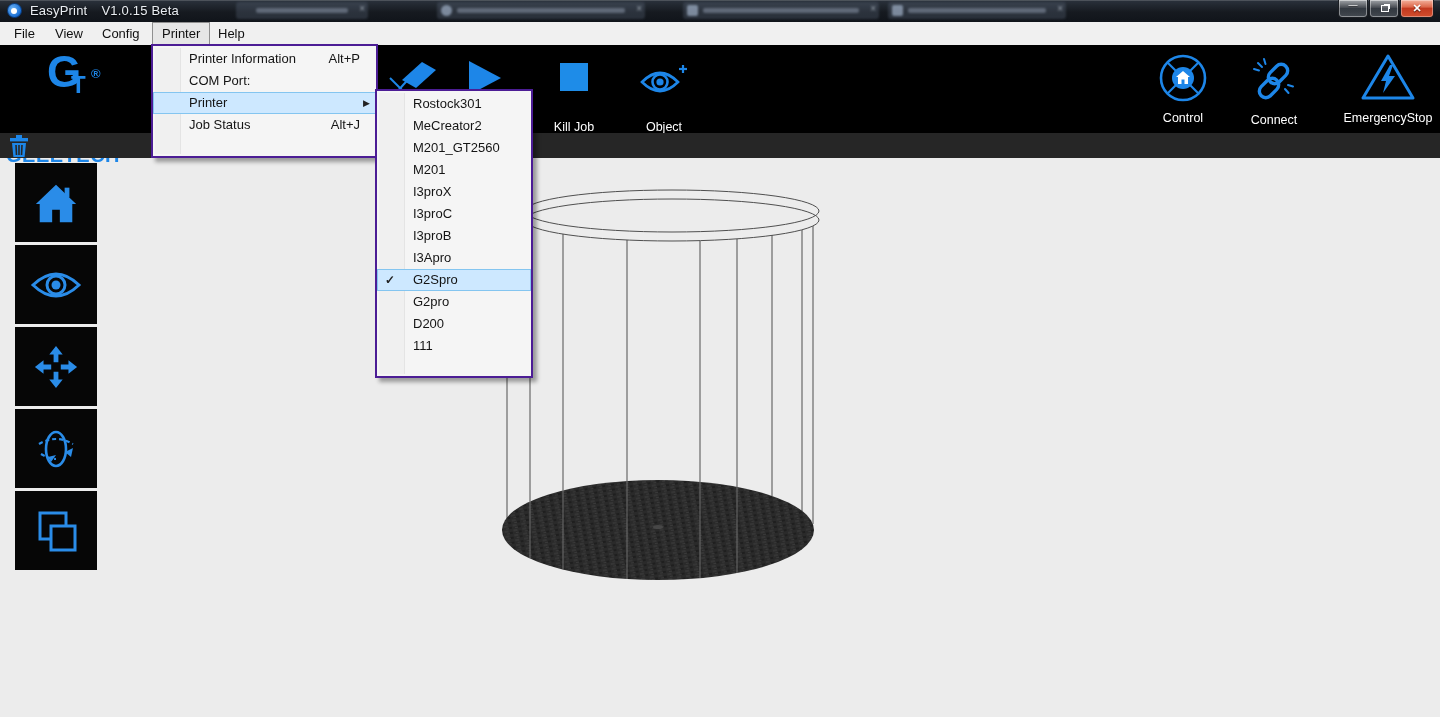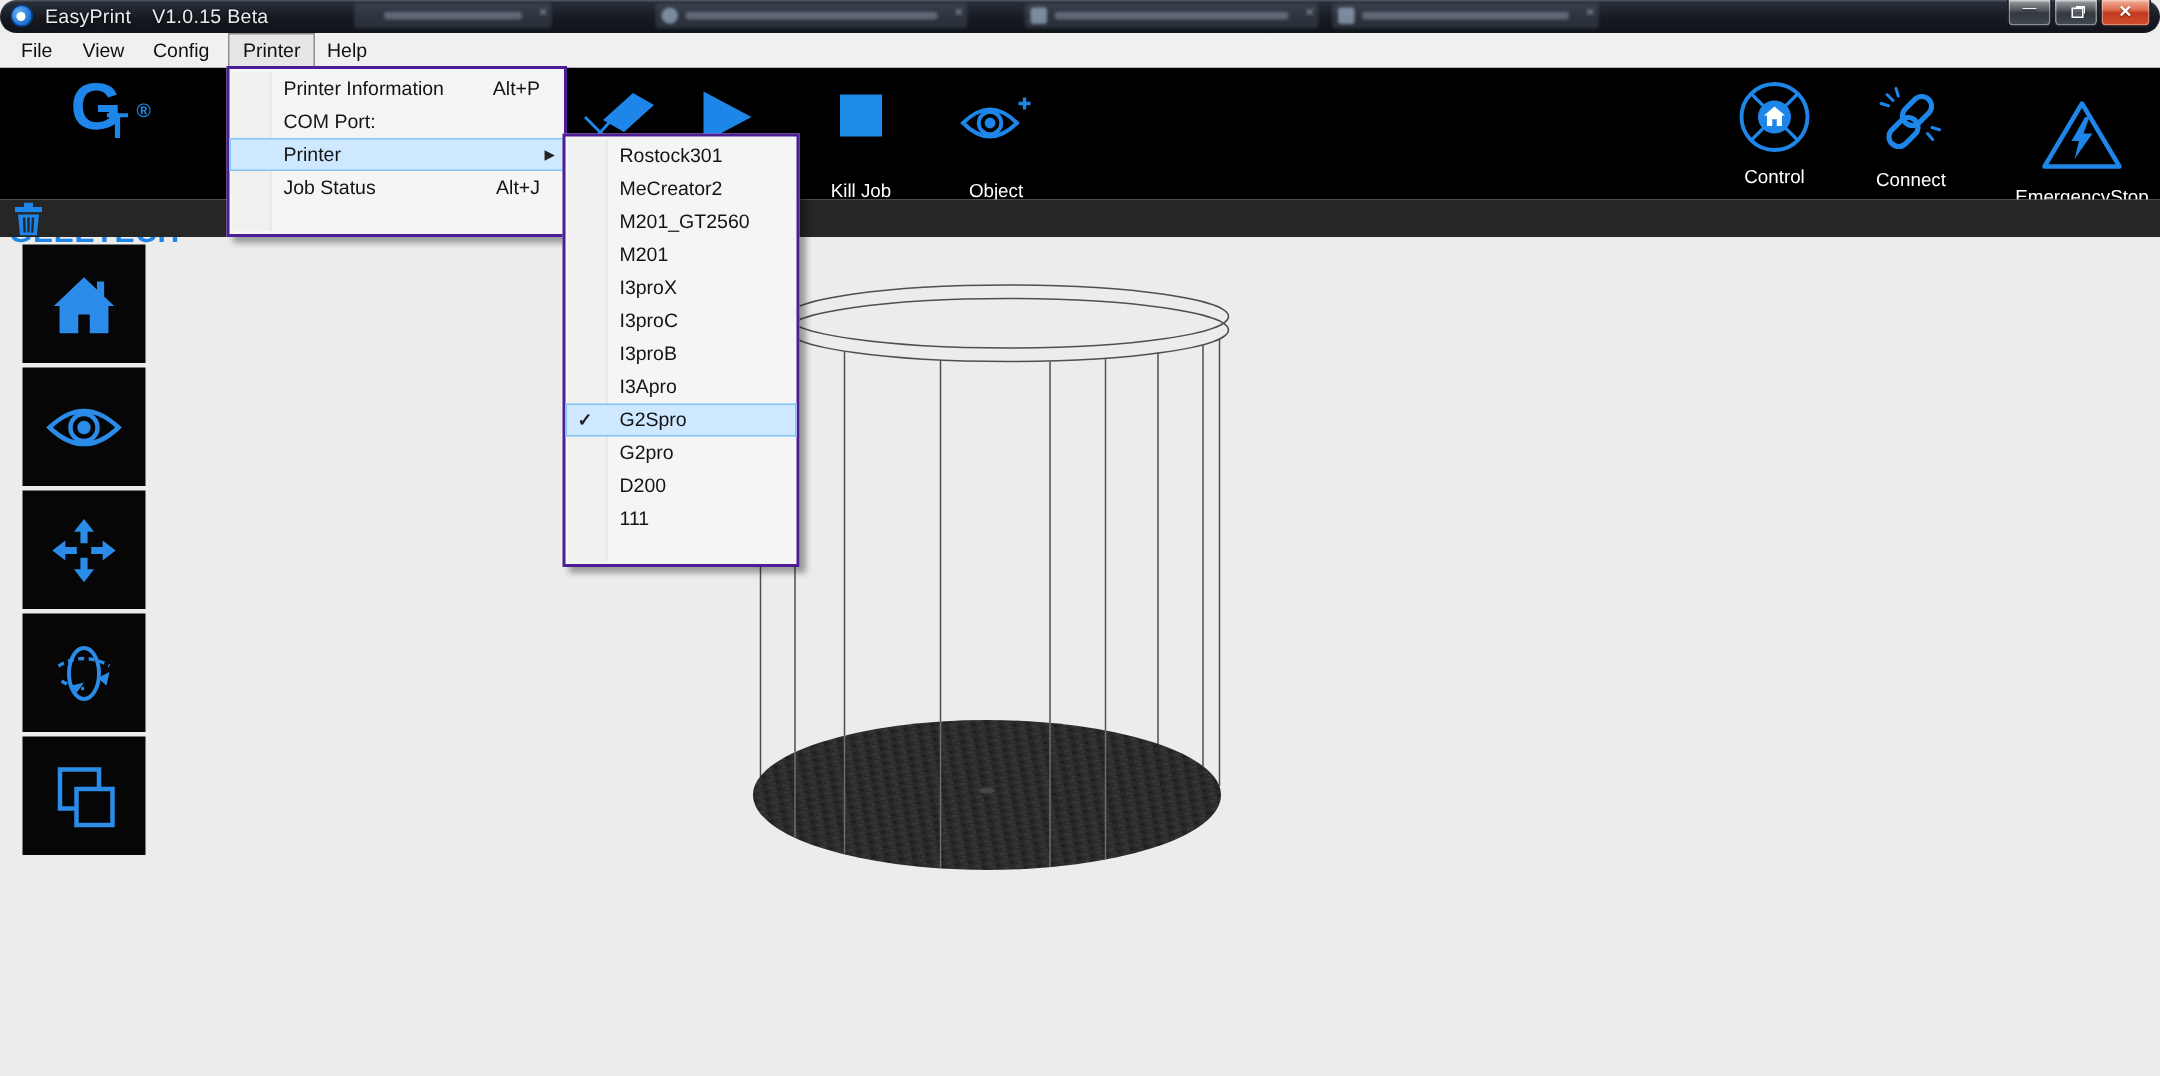--- a/index.html
+++ b/index.html
@@ -3,21 +3,21 @@
 <meta charset="utf-8">
 <style>
   * { margin:0; padding:0; box-sizing:border-box; }
   html,body { width:1440px; height:717px; overflow:hidden; background:#ececec;
               font-family:"Liberation Sans", sans-serif; }
   #stage { position:relative; width:1440px; height:717px; }
 
   
   .titlebar { position:absolute; left:0; top:0; width:1440px; height:22px;
     background:linear-gradient(#2b323c, #161a20 55%, #10141a);
-    box-shadow:inset 0 1px 0 rgba(255,255,255,.16); z-index:40;border-radius:11px; }
+    box-shadow:inset 0 1px 0 rgba(255,255,255,.16); z-index:40; }
   .app-icon { position:absolute; left:7px; top:3px; width:15px; height:15px; border-radius:50%;
     background:radial-gradient(circle at 35% 35%, #6db4f5, #1a6fd4 70%, #0d4da0);
     border:1px solid #0a3f85; }
   .app-icon::after { content:""; position:absolute; left:3px; top:4px; width:6px; height:6px;
     border-radius:50%; background:#fff; }
   .win-title { position:absolute; left:30px; top:3px; font-size:13px; color:#e9edf2;
     text-shadow:0 1px 2px #000; letter-spacing:.2px; }
   .win-title .ver { margin-left:14px; }
   .bg-tab { position:absolute; top:2px; height:17px; border-radius:3px;
     background:rgba(95,110,130,.30); filter:blur(1.1px); }
@@ -191,21 +191,21 @@
             <line x1="14" y1="4" x2="15.5" y2="9"></line>
             <line x1="4" y1="14" x2="9" y2="15.5"></line>
             <line x1="38" y1="30" x2="43" y2="31.5"></line>
             <line x1="35" y1="34" x2="38.5" y2="38"></line>
           </g>
         </g>
       </svg>
       <div class="lbl">Connect</div>
     </div>
 
-    <div class="toolbtn" style="left:1348px;top:21px;width:80px;height:78px">
+    <div class="toolbtn" style="left:1348px;top:8px;width:80px;height:78px">
       <svg width="56" height="48" viewBox="0 0 56 48">
         <path d="M28,3 L53,45 L3,45 Z" fill="none" stroke="#1d86e8" stroke-width="3" stroke-linejoin="round"></path>
         <polygon points="30,12 21,28 26,28 23,40 35,23 29,23 33,12" fill="#1d86e8"></polygon>
       </svg>
       <div class="lbl">EmergencyStop</div>
     </div>
   </div>
 
   <div class="subbar">
     <div class="trash-btn">

